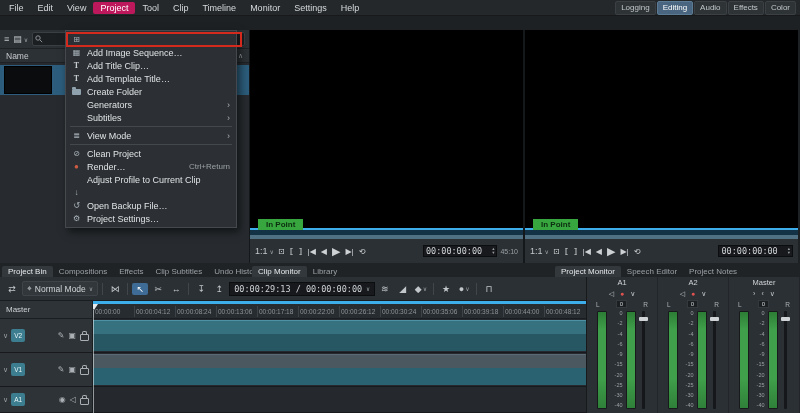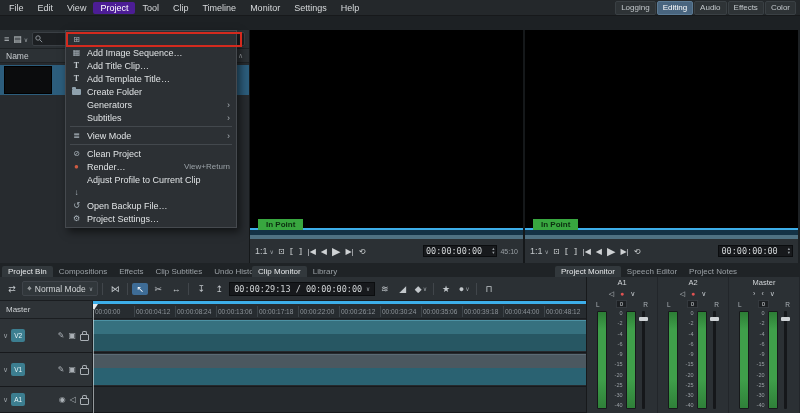--- a/index.html
+++ b/index.html
@@ -12,21 +12,21 @@
   #app-icon{width:9px;height:9px;border-radius:2px;background:#35607a;position:relative;flex:0 0 auto;}
   #app-icon::before{content:'';position:absolute;left:3px;top:2px;border-left:4px solid #e8e8e8;
        border-top:2.5px solid transparent;border-bottom:2.5px solid transparent;}
   #win-title{font-size:8.5px;color:#bcc0c3;white-space:nowrap;}
   #winbtns{margin-left:auto;display:flex;height:100%;}
   .winbtn{width:22px;text-align:center;font-size:8px;color:#b5b9bc;line-height:15px;}
 
   
   #menubar{height:15px;background:#24282b;display:flex;align-items:center;padding:0 2px;font-size:9px;border-bottom:1px solid #17191b;}
   .mb-item{padding:1px 7px;color:#d6d9db;border-radius:2px;white-space:nowrap;}
-  .mb-item.active{background:#4c1d95;color:#ffffff;}
+  .mb-item.active{background:#be185d;color:#ffffff;}
   #workspaces{margin-left:auto;display:flex;gap:1px;font-size:8px;padding-right:2px;}
   .ws{padding:0 5px;line-height:12px;color:#c2c7cb;background:#2e3336;border:1px solid #3a4044;border-radius:2px;}
   .ws.active{background:#49657f;border-color:#5b7a94;color:#ffffff;}
 
   
   #main{position:absolute;top:30px;left:0;width:800px;height:233px;display:flex;}
   #bin{width:250px;background:#2b3034;display:flex;flex-direction:column;border-right:1px solid #15181a;box-sizing:border-box;}
   #bin-toolbar{height:18px;display:flex;align-items:center;gap:4px;padding:0 4px;}
   .sm-icon{font-size:9px;color:#c2c7cb;}
   .combo{display:flex;align-items:center;gap:2px;color:#c2c7cb;font-size:9px;}
@@ -535,21 +535,21 @@
         <span class="mi-sub">›</span>
       </div>
       <div class="menu-sep"></div>
       <div class="menu-row">
         <span class="mi-icon">⊘</span>
         <span class="mi-label">Clean Project</span>
       </div>
       <div class="menu-row">
         <span class="mi-icon" style="color: rgb(207, 91, 67);">●</span>
         <span class="mi-label">Render…</span>
-        <span class="mi-shortcut">View+Return</span>
+        <span class="mi-shortcut">Ctrl+Return</span>
       </div>
       <div class="menu-row">
         <span class="mi-icon"></span>
         <span class="mi-label">Adjust Profile to Current Clip</span>
       </div>
       <div class="menu-row">
         <span class="mi-icon">↓</span>
       </div>
       <div class="menu-row">
         <span class="mi-icon">↺</span>

